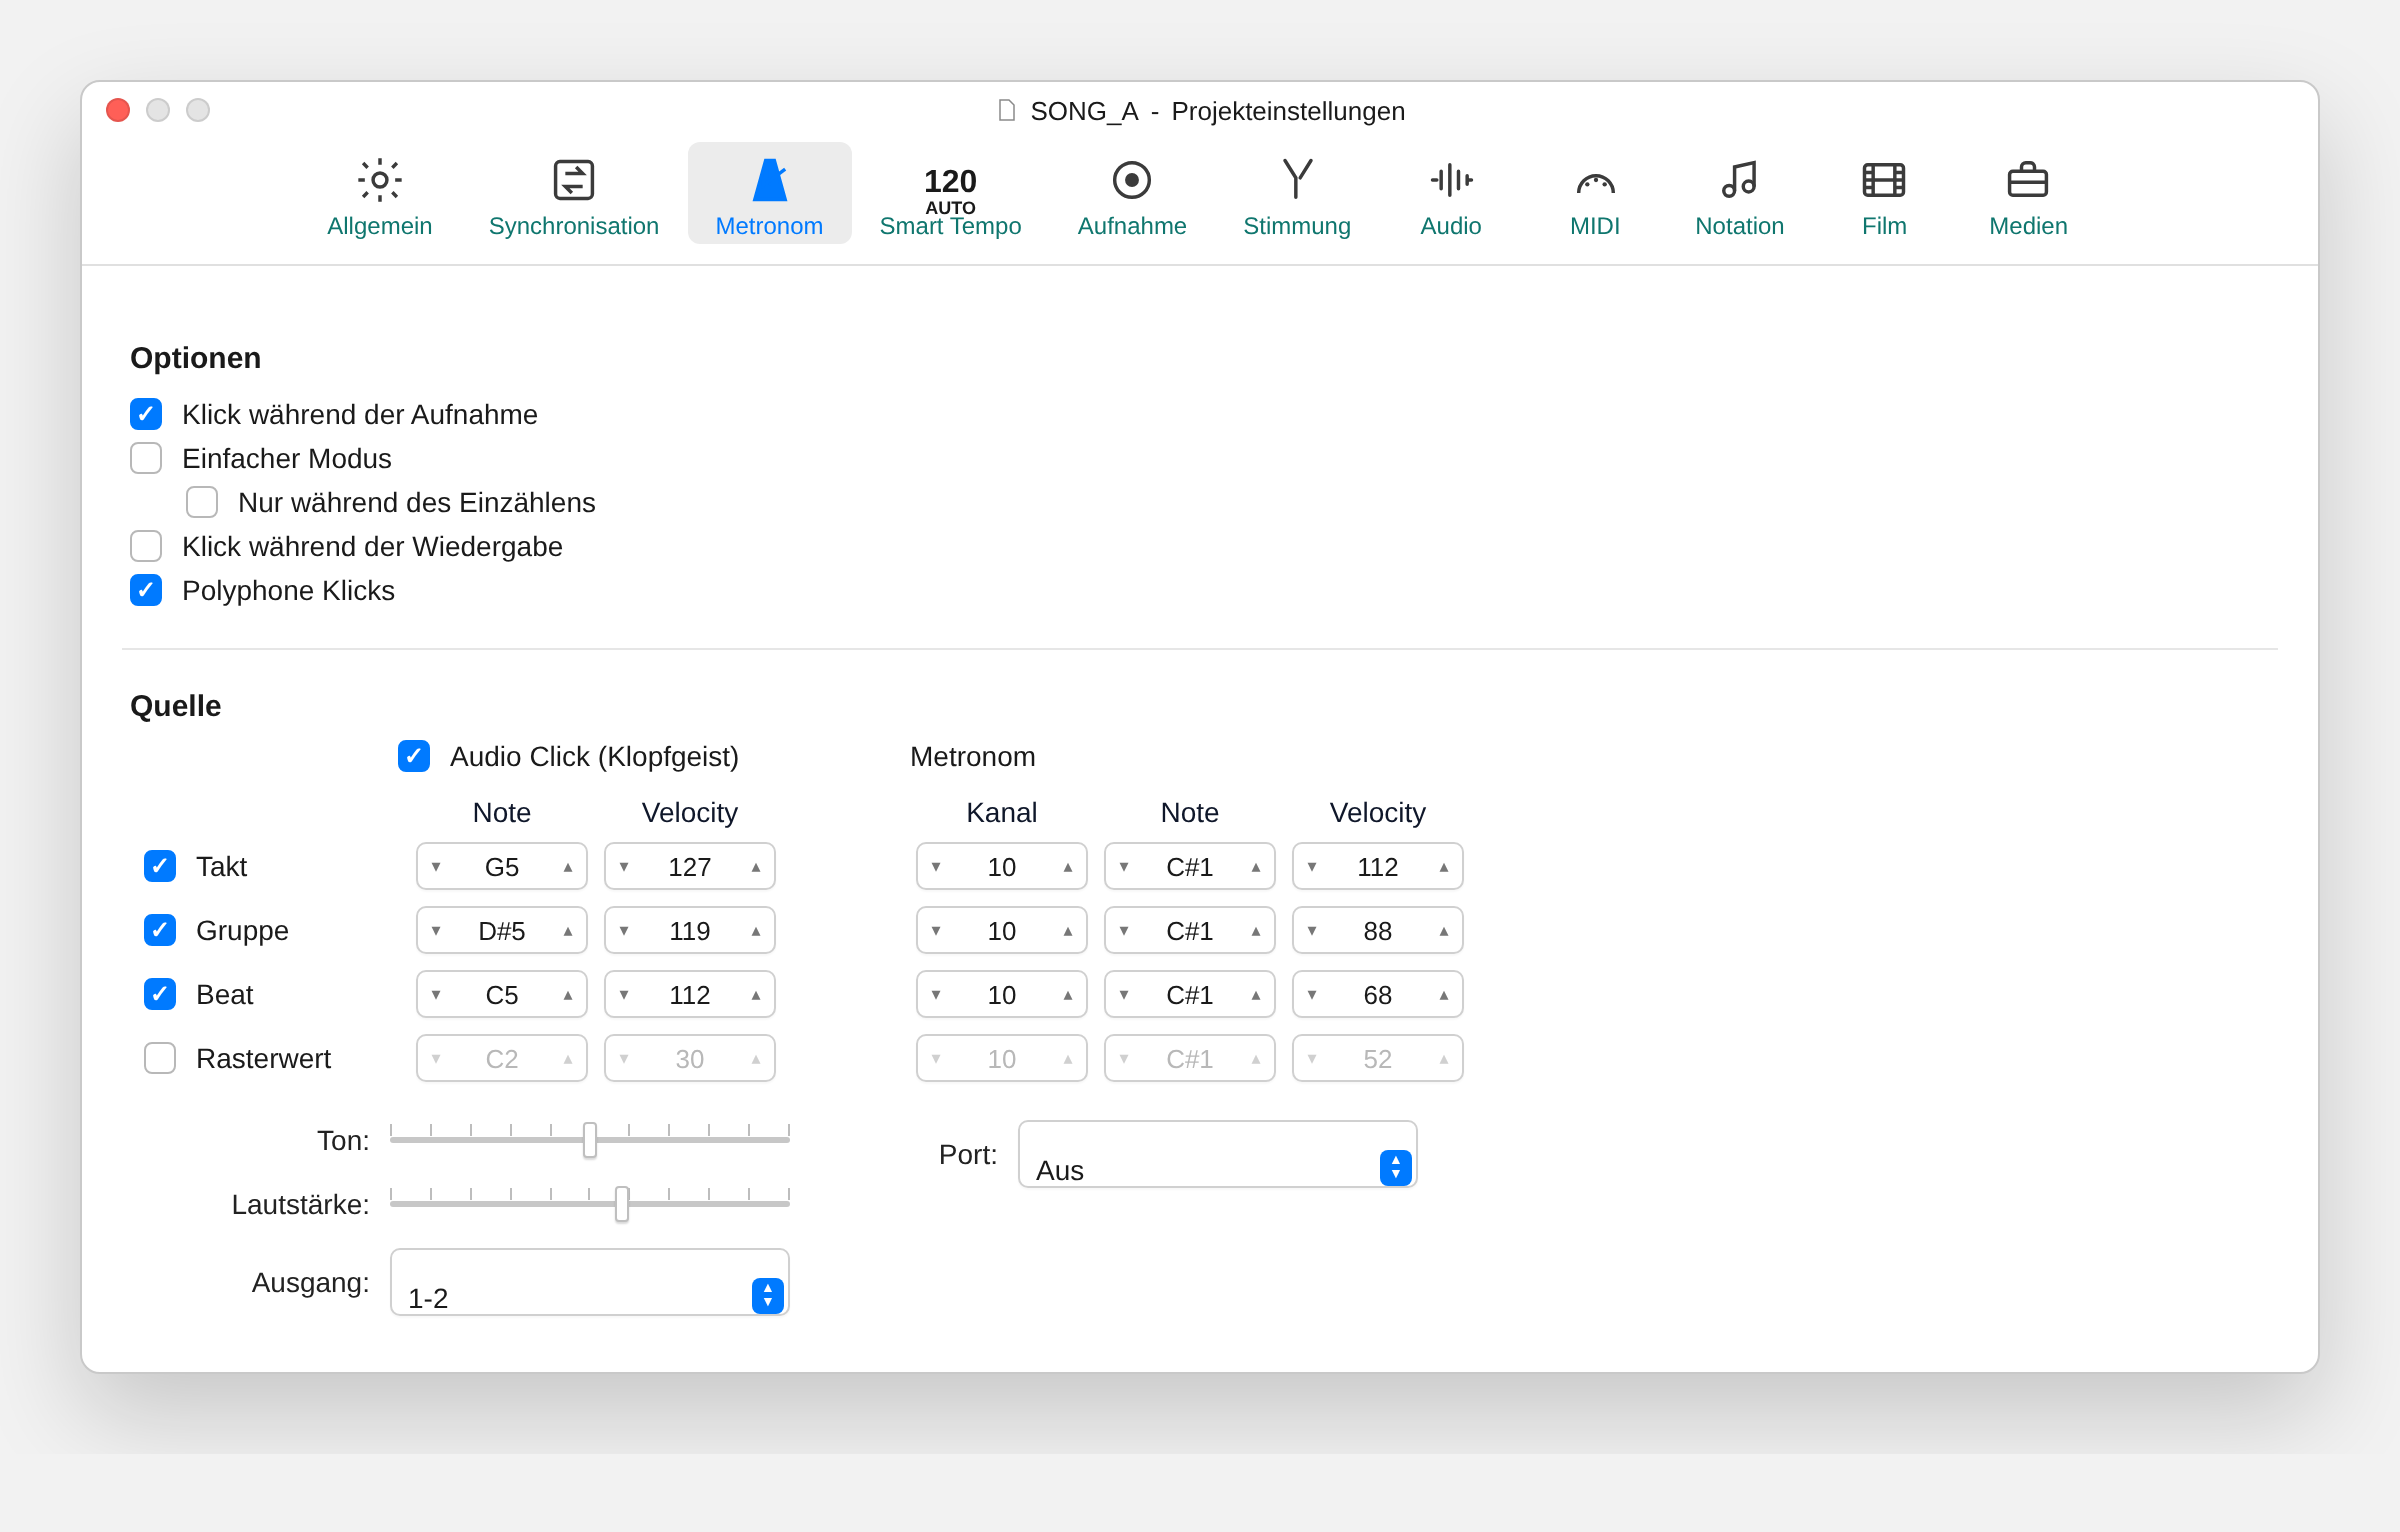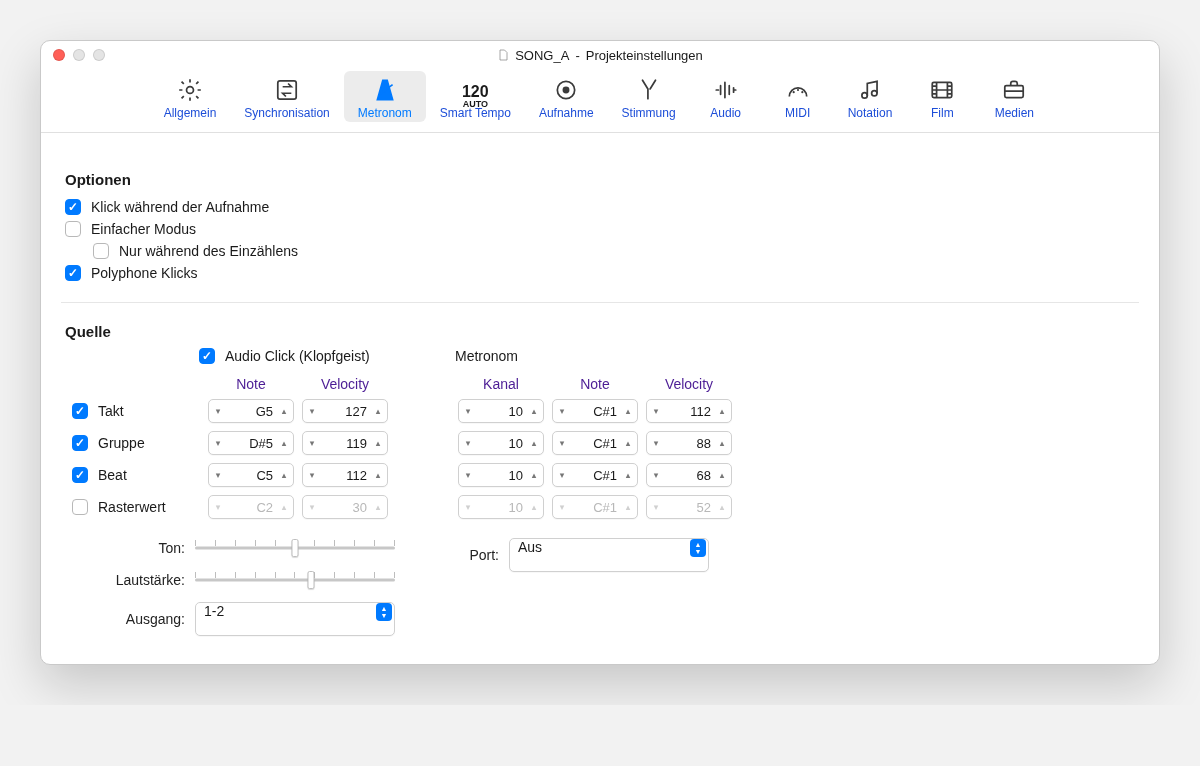--- a/index.html
+++ b/index.html
@@ -67,21 +67,21 @@
     padding: 4px 12px 2px;
     border-radius: 6px;
     cursor: default;
     min-width: 72px;
   }
   .tool.active { background: #ececec; }
   .tool .iconbox {
     width: 34px; height: 30px;
     display:flex; align-items:center; justify-content:center;
   }
-  .tool .label { font-size: 12px; color: #1d4ed8; margin-top:1px; padding:0 2px;}
+  .tool .label { font-size: 12px; color: #0f766e; margin-top:1px; padding:0 2px;}
   .tool.active .label { color: var(--accent); }
   .tool.active svg { color: var(--accent); fill: var(--accent); stroke: var(--accent); }
   svg.ticon { width: 26px; height: 26px; stroke: #3b3b3b; fill: none; stroke-width: 1.6; }
   .tool.active svg.ticon { stroke: var(--accent); }
   .smarttempo { font-size:9px; line-height:1; text-align:center; font-weight:700;margin-top:12px; }
   .smarttempo .big { font-size:16px; font-weight:700; }
 
   
   .content { padding: 18px 24px 28px; font-size: 14px; }
   .section-title { font-weight: 700; font-size: 15px; margin: 20px 0 8px; }
@@ -106,21 +106,21 @@
   
   .src-wrap {
     display:flex; gap: 56px; margin-top:4px;
   }
   .src-left { flex: 0 0 auto; }
   .src-right { flex: 1 1 auto; }
   table.src {
     border-spacing: 6px 6px;
   }
   table.src th {
-    font-weight: 400; color: #4c1d95; text-align: center; padding: 0 6px; font-size:14px;
+    font-weight: 400; color: #0f172a; text-align: center; padding: 0 6px; font-size:14px;
   }
   table.src td { vertical-align: middle; }
   .rowlabel {
     display: flex; align-items: center; gap: 10px; min-width: 118px;
   }
 
   
   .stepper {
     height: 24px; min-width: 86px;
     border: 1px solid var(--ctrl-border);
@@ -129,21 +129,21 @@
     display: flex; align-items: center;
     box-shadow: 0 1px 1px rgba(0,0,0,0.03);
   }
   .stepper.disabled { color: #b8b8b8; }
   .stepper .arrow {
     width: 18px; text-align: center; color: #777; font-size: 9px;
     cursor: default; user-select: none;
   }
   .stepper.disabled .arrow { color: #d0d0d0; }
   .stepper .val {
-    flex: 1; text-align: right; font-size: 13px; padding: 0 2px;
+    flex: 1; text-align: center; font-size: 13px; padding: 0 2px;
   }
 
   
   .field-row {
     display: flex; align-items: center; gap: 10px; margin-top: 12px;
   }
   .field-row .flabel {
     width: 120px; text-align: right; color: #222;
   }
   .slider {
@@ -165,21 +165,21 @@
     transform:translate(-50%,-50%);
     box-shadow: 0 1px 1px rgba(0,0,0,0.15);
   }
 
   
   .select {
     height: 34px; min-width: 200px;
     border: 1px solid var(--ctrl-border);
     border-radius: 5px;
     background: var(--ctrl-bg);
-    display: flex; align-items: flex-start; justify-content: space-between;
+    display: flex; align-items: flex-end; justify-content: space-between;
     padding: 0 2px 0 8px;
     box-shadow: 0 1px 1px rgba(0,0,0,0.03);
   }
   .select .sel-arrows {
     width: 16px; height: 18px; border-radius: 4px;
     background: var(--accent);
     display:flex; flex-direction:column; align-items:center; justify-content:center;
     color:#fff; font-size:7px; line-height:7px;
   }
 
@@ -324,20 +324,24 @@
         <span class="check on"></span>
         <span>Klick während der Aufnahme</span>
       </div>
     <div class="opt-row">
         <span class="check"></span>
         <span>Einfacher Modus</span>
       </div>
     <div class="opt-row indent">
         <span class="check"></span>
         <span>Nur während des Einzählens</span>
+      </div>
+    <div class="opt-row">
+        <span class="check"></span>
+        <span>Klick während der Wiedergabe</span>
       </div>
     <div class="opt-row">
         <span class="check on"></span>
         <span>Polyphone Klicks</span>
       </div>
 
     <div class="rule"></div>
 
     <div class="section-title">Quelle</div>
 

